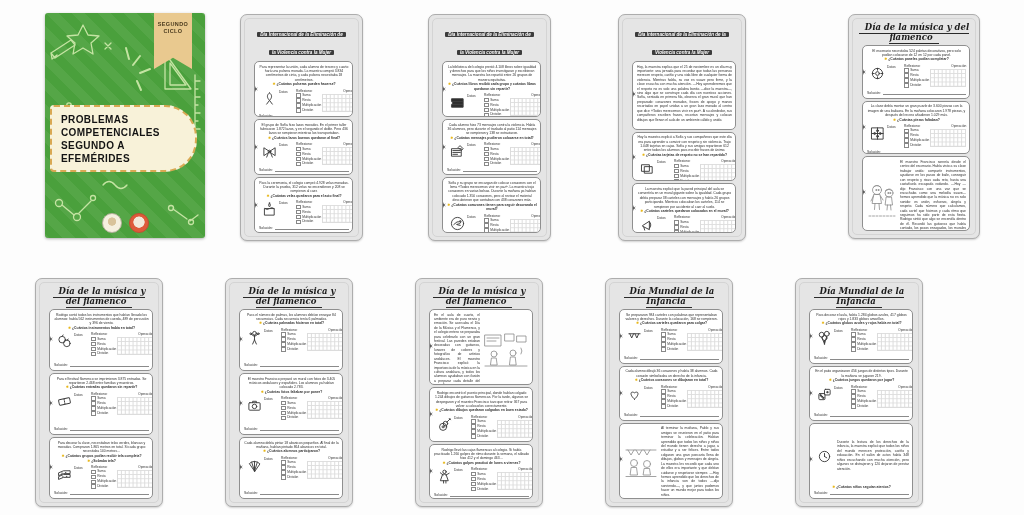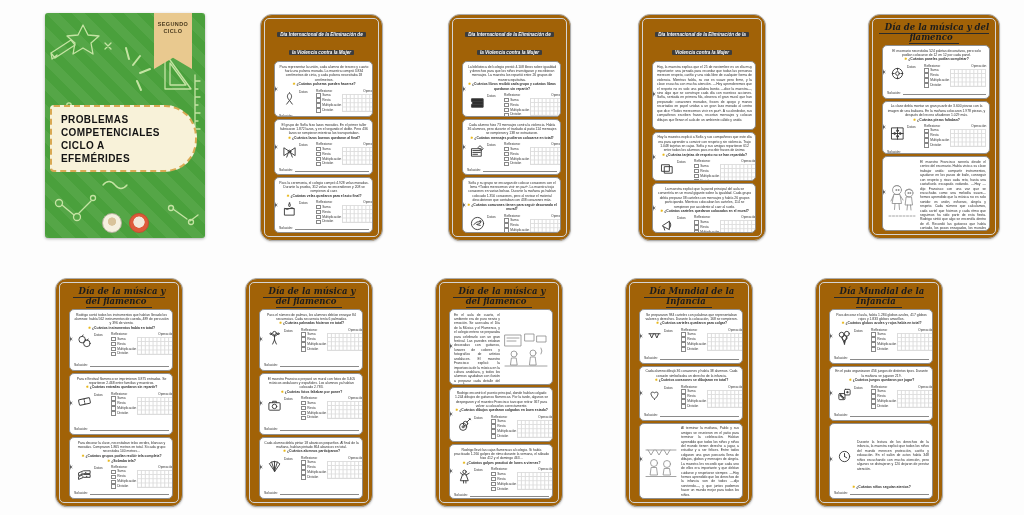--- a/index.html
+++ b/index.html
@@ -22,22 +22,22 @@
           border:2px dashed #d9a953;border-radius:4px 32px 32px 4px;display:flex;align-items:center;
           padding-left:9px;box-sizing:border-box;}
   .banner-title{font-size:10px;font-weight:bold;color:#141414;letter-spacing:.4px;line-height:1.3;
           white-space:pre-line;}
   .logos{position:absolute;bottom:5px;left:0;right:0;display:flex;justify-content:center;gap:7px;}
   .logo{width:20px;height:20px;border-radius:50%;box-sizing:border-box;}
   .logo1{background:radial-gradient(circle at 50% 42%,#d8c39a 28%,#f5f0df 32%);border:1px solid #b9b2a0;}
   .logo2{background:radial-gradient(circle at 50% 45%,#f2e9da 40%,#de5a3a 44%);border:1px solid #c24e31;}
 
   
-  .page{position:absolute;background:#a16207;border:1.5px solid #adadad;border-radius:12px;
-        box-shadow:0 1px 2px rgba(0,0,0,.18);box-sizing:border-box;padding:3px;margin-left:20px;}
+  .page{position:absolute;background:#e5e5e5;border:1.5px solid #adadad;border-radius:7px;
+        box-shadow:0 1px 2px rgba(0,0,0,.18);box-sizing:border-box;padding:3px;}
   .page-inner{width:100%;height:100%;border:1px solid #d4d4d4;border-radius:5px;box-sizing:border-box;
         display:flex;flex-direction:column;padding:3px 4px;gap:2px;}
   .ptitle{flex:0 0 auto;text-align:center;}
   .ptitle.band{width:86%;margin:0 auto 1px;}
   .ptitle.band span{background:#3c3c3c;color:#fff;font-style:italic;font-weight:bold;font-size:4.6px;
         line-height:1.5;padding:0 3px;border-radius:1px;
         -webkit-box-decoration-break:clone;box-decoration-break:clone;}
   .ptitle.script{font-family:"DejaVu Serif",serif;font-style:italic;font-weight:bold;
         font-size:8.5px;color:#1c1c1c;margin-bottom:1px;}
   .ptitle.script span{border-bottom:1px solid #2a2a2a;padding:0 6px 1px;}
@@ -94,21 +94,21 @@
       <circle cx="24" cy="92" r="2.2"></circle>
       <path d="M60 30 l6 6 M66 30 l-6 6"></path>
     </svg>
     <div class="ribbon">
       <span>SEGUNDO
 CICLO</span>
     </div>
     <div class="banner">
       <div class="banner-title">PROBLEMAS
 COMPETENCIALES
-CICLO A
+SEGUNDO A
 EFEMÉRIDES</div>
     </div>
     <div class="logos">
       <div class="logo logo1"></div>
       <div class="logo logo2"></div>
     </div>
   </div>
 
   <div id="pages-root">
       <div class="page" style="left: 240px; top: 14px; width: 123px; height: 227px;">

